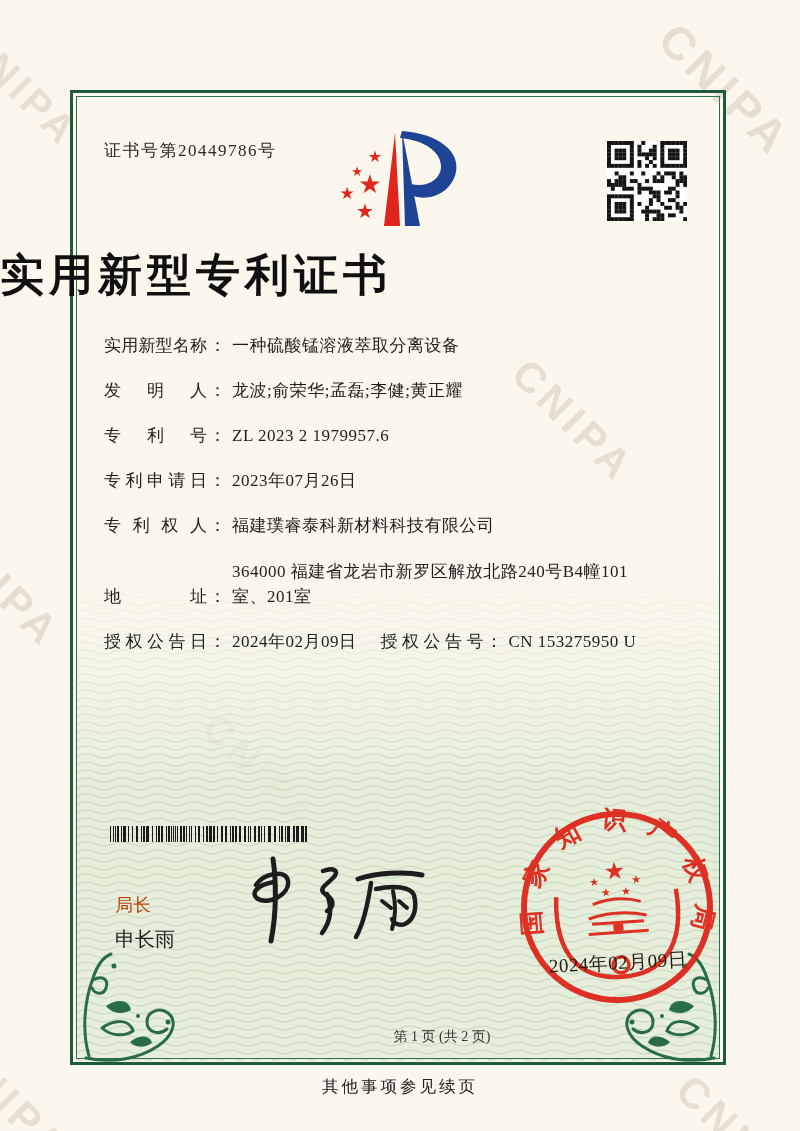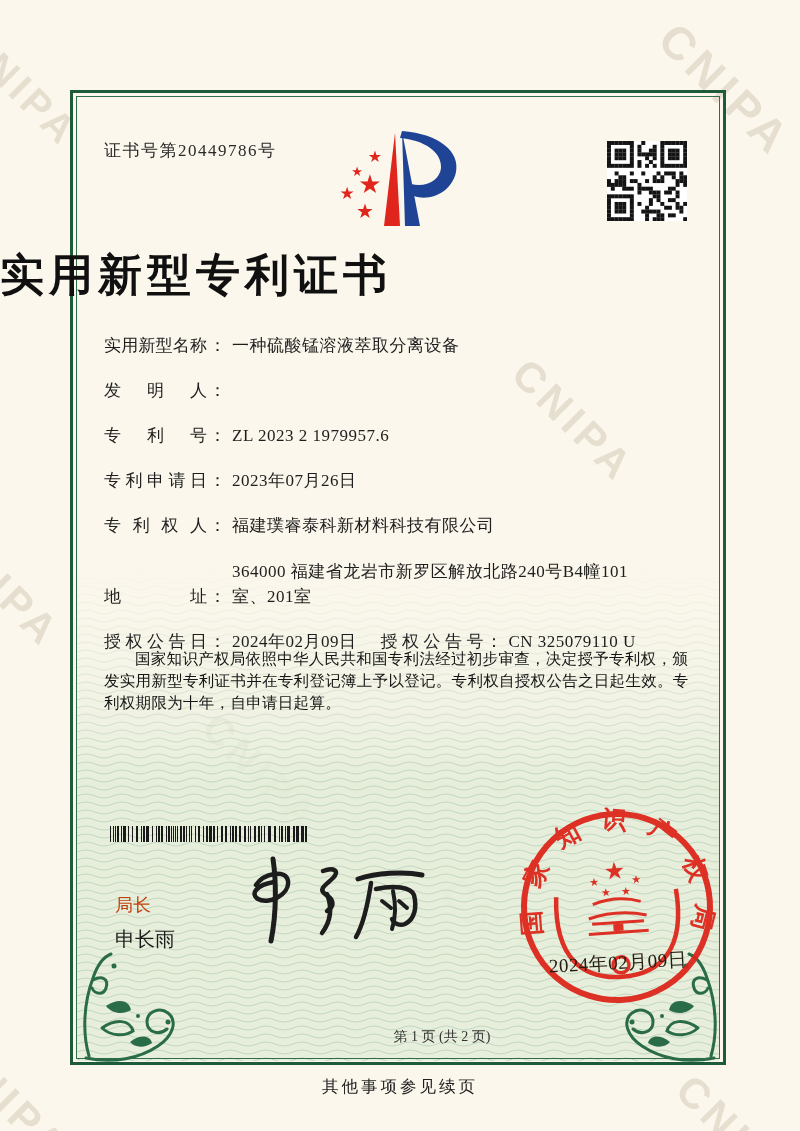--- a/index.html
+++ b/index.html
@@ -355,20 +355,21 @@
 
 <div class="fields">
   <div class="row">
     <span class="lbl">实用新型名称</span>
       <span class="colon">：</span>
     <span class="val">一种硫酸锰溶液萃取分离设备</span>
   </div>
   <div class="row">
     <span class="lbl">发明人</span>
       <span class="colon">：</span>
+    <span class="val">龙波;俞荣华;孟磊;李健;黄正耀</span>
   </div>
   <div class="row">
     <span class="lbl">专利号</span>
       <span class="colon">：</span>
     <span class="val">ZL 2023 2 1979957.6</span>
   </div>
   <div class="row">
     <span class="lbl">专利申请日</span>
       <span class="colon">：</span>
     <span class="val">2023年07月26日</span>
@@ -383,27 +384,26 @@
       <span class="colon">：</span>
     <span class="val addr-val">364000 福建省龙岩市新罗区解放北路240号B4幢101室、201室</span>
   </div>
   <div class="row">
     <span class="lbl">授权公告日</span>
       <span class="colon">：</span>
     <span class="val">2024年02月09日</span>
     <span class="grant-group2">
       <span class="lbl">授权公告号</span>
         <span class="colon">：</span>
-      <span class="val">CN 325079110 U</span>
+      <span class="val">CN 153275950 U</span>
     </span>
   </div>
 </div>
 
 <div class="paras">
-  <p>国家知识产权局依照中华人民共和国专利法经过初步审查，决定授予专利权，颁发实用新型专利证书并在专利登记簿上予以登记。专利权自授权公告之日起生效。专利权期限为十年，自申请日起算。</p>
 </div>
 
 <svg class="barcode" id="bcsvg" width="200" height="16" viewBox="0 0 200 16">
     <rect x="0" y="0" width="1" height="16" fill="#1a1a1a"></rect>
     <rect x="3" y="0" width="1" height="16" fill="#1a1a1a"></rect>
     <rect x="5" y="0" width="1" height="16" fill="#1a1a1a"></rect>
     <rect x="7" y="0" width="2" height="16" fill="#1a1a1a"></rect>
     <rect x="11" y="0" width="1" height="16" fill="#1a1a1a"></rect>
     <rect x="13" y="0" width="3" height="16" fill="#1a1a1a"></rect>
     <rect x="18" y="0" width="1" height="16" fill="#1a1a1a"></rect>

